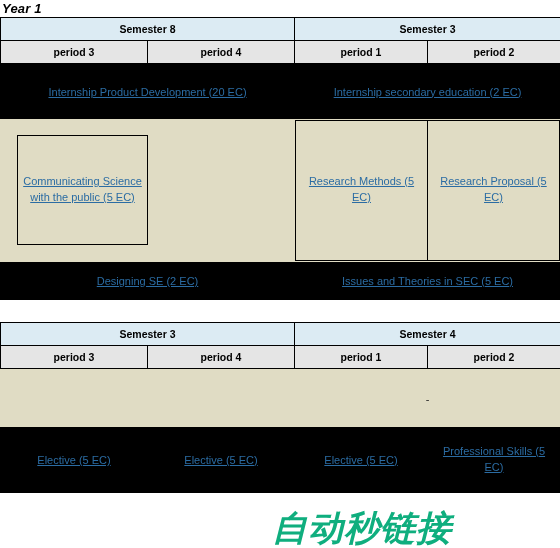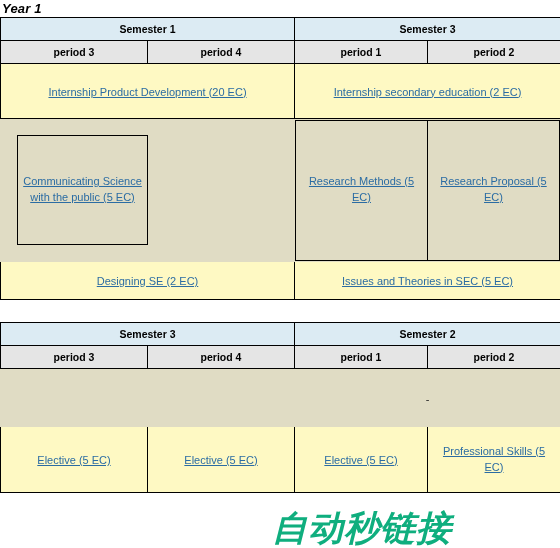--- a/index.html
+++ b/index.html
@@ -48,21 +48,21 @@
     height: 22px;
   }
   .hdr-per {
     background: #e5e5e5;
     font-size: 10.5px;
     font-weight: bold;
     color: #000000;
     height: 22px;
   }
   .cell {
-    background: #fef9c3;
+    background: #000000;
   }
   .cell-plain {
     background: #e0dcc4;
     border-color: #e0dcc4 !important;
   }
   .link {
     color: #2b6ca3;
     text-decoration: underline;
     font-size: 11px;
     line-height: 1.45;
@@ -132,21 +132,21 @@
 <table id="table-year1" class="sched">
   <colgroup>
     <col style="width:147px">
       <col style="width:147px">
     <col style="width:133px">
       <col style="width:133px">
   </colgroup>
   <tbody>
 
     <tr>
-      <td class="hdr-sem" colspan="2">Semester 1</td>
+      <td class="hdr-sem" colspan="2">Semester 8</td>
       <td class="hdr-sem" colspan="2">Semester 3</td>
     </tr>
 
     <tr>
       <td class="hdr-per">period 3</td>
       <td class="hdr-per">period 4</td>
       <td class="hdr-per">period 1</td>
       <td class="hdr-per">period 2</td>
     </tr>
 
@@ -211,21 +211,21 @@
   <colgroup>
     <col style="width:147px">
       <col style="width:147px">
     <col style="width:133px">
       <col style="width:133px">
   </colgroup>
   <tbody>
 
     <tr>
       <td class="hdr-sem" colspan="2">Semester 3</td>
-      <td class="hdr-sem" colspan="2">Semester 2</td>
+      <td class="hdr-sem" colspan="2">Semester 4</td>
     </tr>
 
     <tr>
       <td class="hdr-per">period 3</td>
       <td class="hdr-per">period 4</td>
       <td class="hdr-per">period 1</td>
       <td class="hdr-per">period 2</td>
     </tr>
 
     <tr class="r-top">

